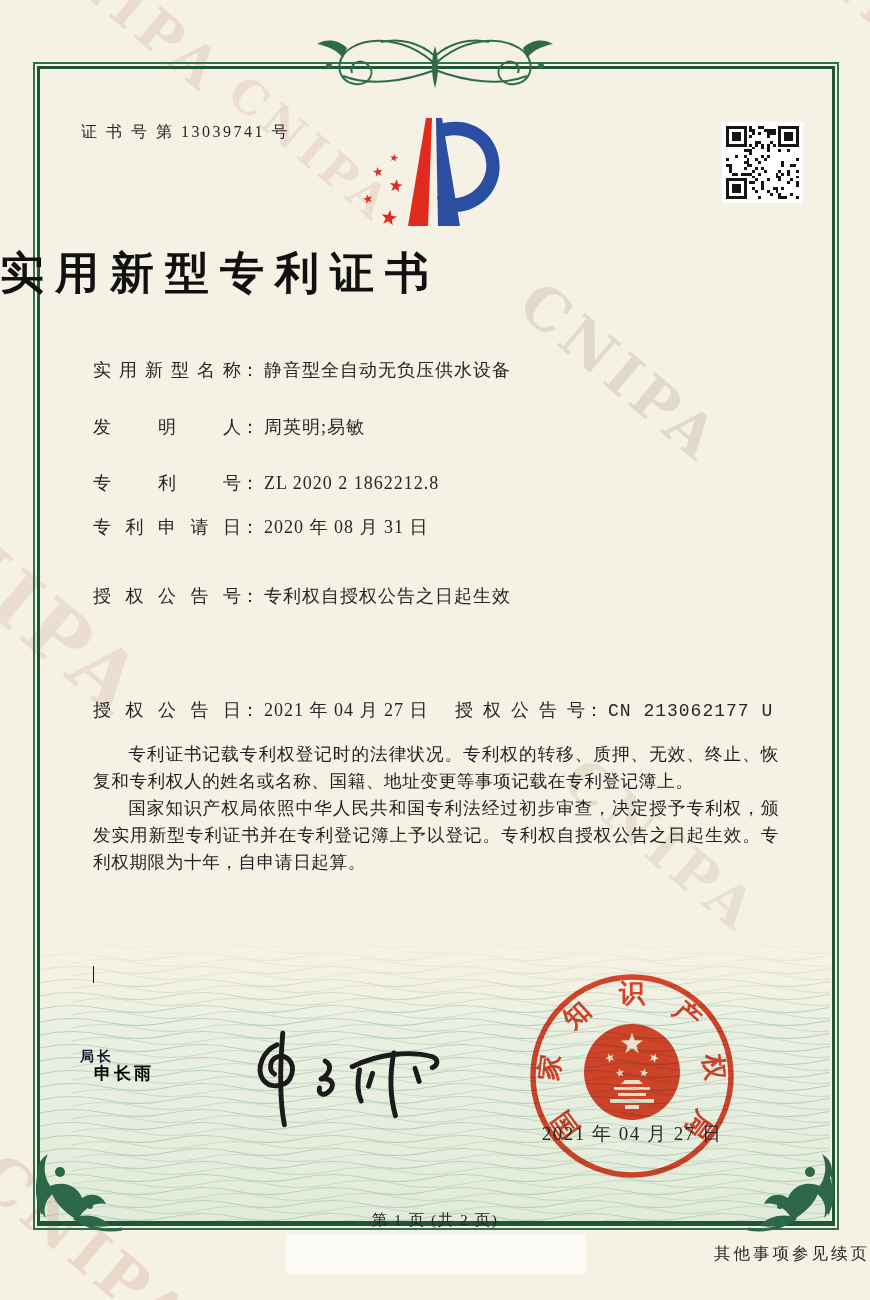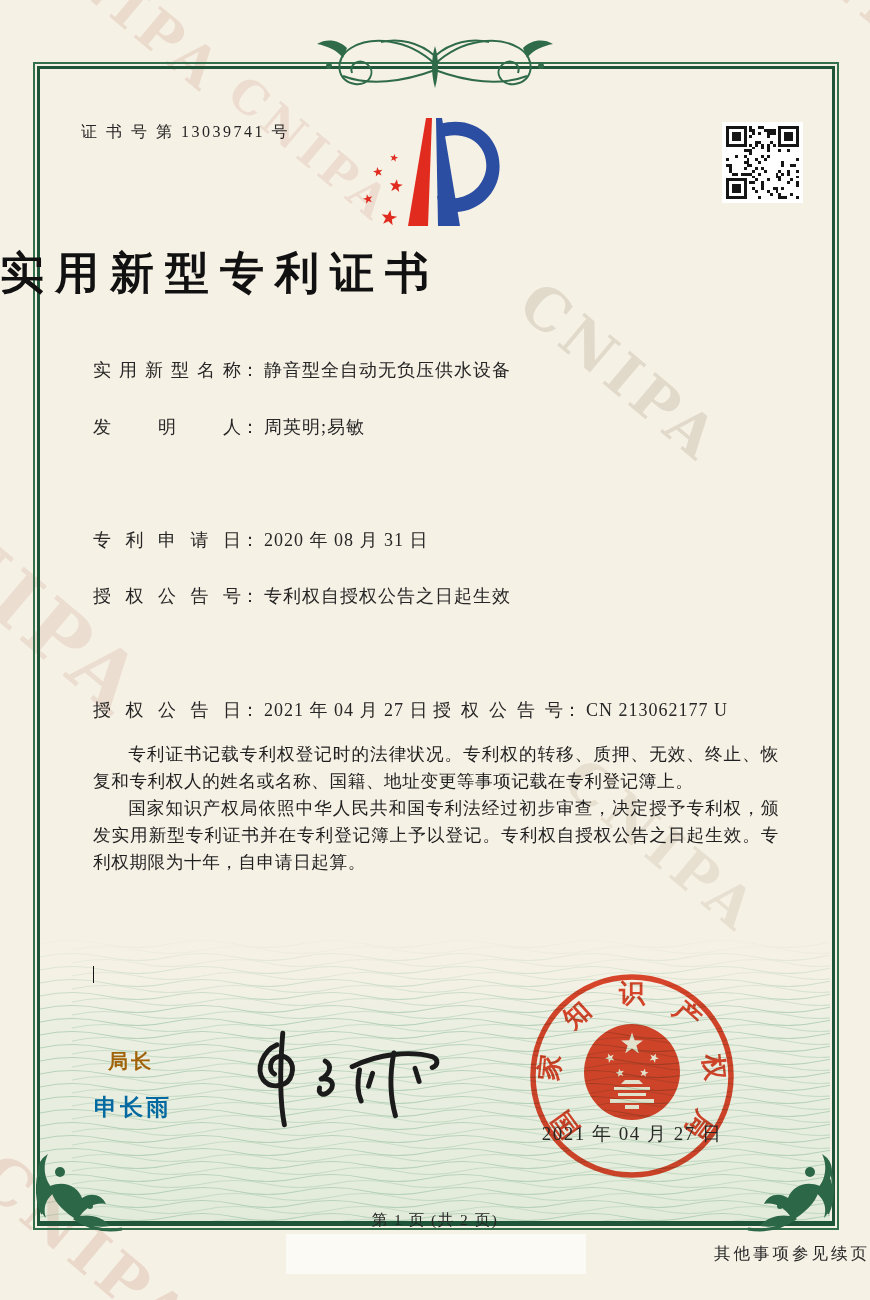--- a/index.html
+++ b/index.html
@@ -19,30 +19,30 @@
   .waves{position:absolute;left:40px;top:935px;width:790px;height:288px;z-index:1;}
   .orn{position:absolute;z-index:4;}
   .cert-no{position:absolute;left:81px;top:122px;font-size:16px;letter-spacing:2.5px;z-index:5;}
   .title{position:absolute;left:0;right:0;top:244px;text-align:left;
     font-size:44px;font-weight:bold;letter-spacing:11px;color:#111;z-index:5;}
   .field-row{position:absolute;left:93px;font-size:18px;z-index:5;white-space:nowrap;}
   .flabel{display:inline-block;width:148px;text-align:justify;text-align-last:justify;
     -moz-text-align-last:justify;vertical-align:bottom;}
   .fcolon{display:inline-block;}
   .fvalue{margin-left:5px;letter-spacing:1px;}
-  .grant2{position:absolute;left:340px;top:0;}
+  .grant2{position:absolute;left:362px;top:0;font-family:Liberation Mono, monospace;}
   .grant2 .flabel{width:130px;}
   .paras{position:absolute;left:93px;top:741px;width:686px;font-size:17.6px;
     line-height:27px;text-align:justify;letter-spacing:0.6px;z-index:5;color:#1f1f1f;}
   .paras p{margin:0;text-indent:2em;}
   .barcode{position:absolute;left:93px;top:966px;z-index:5;}
-  .sig-title{position:absolute;left:108px;top:1048px;font-family:"Liberation Sans","DejaVu Sans",sans-serif;
-    font-size:20px;font-weight:600;letter-spacing:3px;color:#a16207;z-index:5;}
-  .sig-name{position:absolute;left:94px;top:1092px;font-family:"Liberation Sans","DejaVu Sans",sans-serif;
-    font-size:23px;font-weight:600;letter-spacing:3px;color:#0369a1;z-index:5;}
+  .sig-title{position:absolute;left:80px;top:1048px;font-family:"Liberation Sans","DejaVu Sans",sans-serif;
+    font-size:14px;font-weight:600;letter-spacing:3px;color:#0f172a;z-index:5;}
+  .sig-name{position:absolute;left:94px;top:1062px;font-family:"Liberation Sans","DejaVu Sans",sans-serif;
+    font-size:17px;font-weight:600;letter-spacing:3px;color:#000000;z-index:5;}
   .signature{position:absolute;left:246px;top:1030px;z-index:6;}
   .seal{position:absolute;left:524px;top:968px;z-index:7;opacity:0.93;mix-blend-mode:multiply;}
   .page-num{position:absolute;left:0;right:0;top:1210px;text-align:center;
     font-size:15.5px;letter-spacing:1.5px;z-index:5;}
   .note-band{position:absolute;left:286px;top:1234px;width:300px;height:40px;
     background:#fcfaf4;z-index:5;}
   .note-text{position:absolute;left:0;right:0;top:1243px;text-align:right;
     font-size:16.5px;letter-spacing:3px;z-index:6;}
   .logo{position:absolute;left:358px;top:114px;z-index:5;}
   .qr{position:absolute;left:722px;top:122px;z-index:5;}
@@ -254,21 +254,24 @@
   </svg>
 
   <div class="title">实用新型专利证书</div>
 
   <div class="field-row" style="top:415px">
     <span class="flabel">发明人</span><span class="fcolon">：</span><span class="fvalue">周英明;易敏</span>
   </div>
   <div class="field-row" style="top:358px">
     <span class="flabel">实用新型名称</span><span class="fcolon">：</span><span class="fvalue">静音型全自动无负压供水设备</span>
   </div>
-  <div class="field-row" style="top:528px">
+  <div class="field-row" style="top:471px">
+    <span class="flabel">专利号</span><span class="fcolon">：</span><span class="fvalue">ZL 2020 2 1862212.8</span>
+  </div>
+  <div class="field-row" style="top:515px">
     <span class="flabel">专利申请日</span><span class="fcolon">：</span><span class="fvalue">2020 年 08 月 31 日</span>
   </div>
   <div class="field-row" style="top:584px">
     <span class="flabel">授权公告号</span><span class="fcolon">：</span><span class="fvalue">专利权自授权公告之日起生效</span>
   </div>
   <div class="field-row" style="top:698px">
     <span class="flabel">授权公告日</span><span class="fcolon">：</span><span class="fvalue">2021 年 04 月 27 日</span>
     <span class="grant2">
       <span class="flabel">授权公告号</span><span class="fcolon">：</span><span class="fvalue">CN 213062177 U</span>
     </span>

